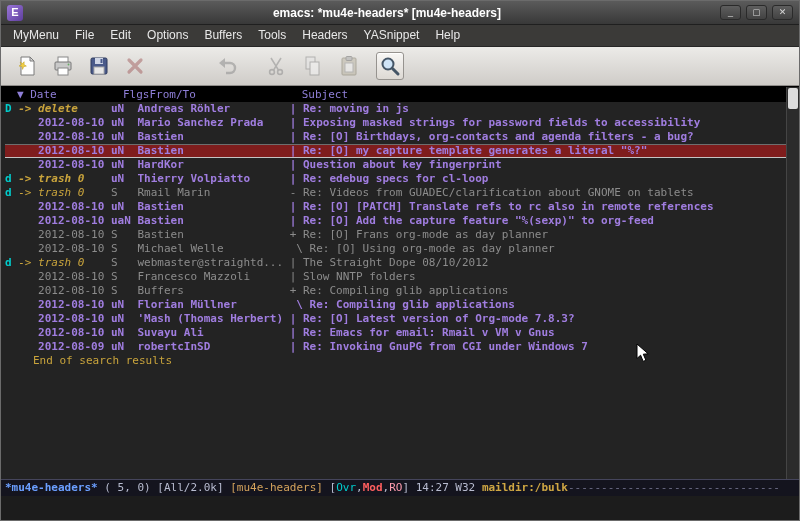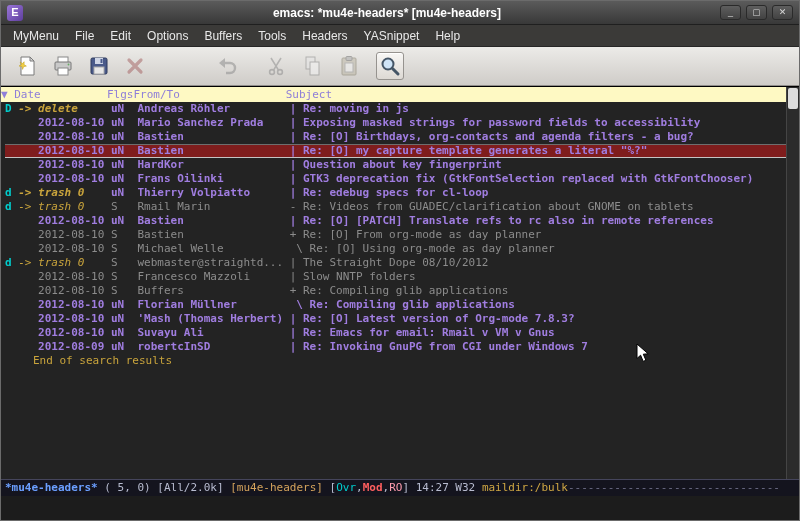--- a/index.html
+++ b/index.html
@@ -28,21 +28,21 @@
   .win-btn {
     width:21px; height:15px; margin-left:5px;
     background:linear-gradient(#5e5e5e,#424242);
     border:1px solid #2a2a2a; border-radius:3px;
     color:#d6d6d6; font-size:9px; line-height:13px; text-align:center;
   }
   
   .menubar {
     height:22px; flex:0 0 22px;
     background:#3b3a38; border-bottom:1px solid #262626;
-    display:flex; align-items:center; padding-left:4px;
+    display:flex; align-items:flex-end; padding-left:4px;
   }
   .menu-item { color:#e8e8e8; font-size:12px; padding:0 8px; line-height:22px; cursor:default; }
   
   .toolbar {
     height:39px; flex:0 0 39px;
     background:linear-gradient(#ecebe8,#cfccc8);
     border-bottom:1px solid #8f8c89;
     display:flex; align-items:center; padding-left:12px;
   }
   .tb-btn {
@@ -63,21 +63,21 @@
   .buffer {
     flex:1 1 auto; position:relative;
     background:#232323; overflow:hidden;
     border-top:1px solid #000;
     font-family:"DejaVu Sans Mono", monospace;
     font-size:11px; line-height:14px;
   }
   .buffer-inner { padding-left:4px; }
   .headerline {
     height:15px; line-height:15px; white-space:pre;
-    color:#8f7fd8; background:#fef9c3; padding-left:0;
+    color:#8f7fd8; background:#000000; padding-left:16px;
   }
   .cell { display:inline-block; white-space:pre; overflow:hidden; vertical-align:top; }
   .hl-date { width:16ch; } .hl-flags { width:4ch; } .hl-from { width:23ch; }
   .row { height:14px; white-space:pre; }
   .c-mark { width:2ch; } .c-date { width:14ch; }
   .c-date.date { padding-left:3ch; }
   .c-flags { width:4ch; } .c-from { width:23ch; }
   .row.unread { color:#a07de0; font-weight:bold; }
   .row.read   { color:#8c8c8c; font-weight:normal; }
   .row .mark     { color:#00cdcd; font-weight:bold; }
@@ -102,21 +102,21 @@
     background:#14141e; border-top:1px solid #45455c;
     font-family:"DejaVu Sans Mono", monospace; font-size:11px;
     white-space:pre; padding-left:4px; color:#b8bcd0; overflow:hidden;
   }
   .ml-buffer  { color:#6b9fff; font-weight:bold; }
   .ml-plain   { color:#b8bcd0; }
   .ml-mode    { color:#d4a35c; }
   .ml-ovr     { color:#00cdcd; }
   .ml-mod     { color:#ff5f5f; font-weight:bold; }
   .ml-ro      { color:#ff9db0; }
-  .ml-maildir { color:#cfa743; font-weight:normal; }
+  .ml-maildir { color:#cfa743; font-weight:bold; }
   .ml-dash    { color:#70708a; }
   
   .minibuffer { height:24px; flex:0 0 24px; background:#1c1c1c; }
   
   .mouse-cursor { position:absolute; left:635px; top:342px; z-index:50; }
 </style>
 </head>
 <body>
 
 <div class="window">
@@ -205,25 +205,25 @@
   </div>
 
   <div class="buffer">
     <div class="headerline"><span class="cell hl-date">▼ Date</span><span class="cell hl-flags">Flgs</span><span class="cell hl-from">From/To</span><span class="cell hl-subject">Subject</span></div>
     <div class="buffer-inner">
         <div class="row unread"><span class="cell c-mark mark">D</span><span class="cell c-date marktext">-&gt; delete</span><span class="cell c-flags">uN</span><span class="cell c-from">Andreas Röhler</span><span class="cell c-subject">| Re: moving in js</span></div>
         <div class="row unread"><span class="cell c-mark mark"></span><span class="cell c-date date">2012-08-10</span><span class="cell c-flags">uN</span><span class="cell c-from">Mario Sanchez Prada</span><span class="cell c-subject">| Exposing masked strings for password fields to accessibility</span></div>
         <div class="row unread"><span class="cell c-mark mark"></span><span class="cell c-date date">2012-08-10</span><span class="cell c-flags">uN</span><span class="cell c-from">Bastien</span><span class="cell c-subject">| Re: [O] Birthdays, org-contacts and agenda filters - a bug?</span></div>
         <div class="row unread current"><span class="cell c-mark mark"></span><span class="cell c-date date">2012-08-10</span><span class="cell c-flags">uN</span><span class="cell c-from">Bastien</span><span class="cell c-subject">| Re: [O] my capture template generates a literal "%?"</span></div>
         <div class="row unread"><span class="cell c-mark mark"></span><span class="cell c-date date">2012-08-10</span><span class="cell c-flags">uN</span><span class="cell c-from">HardKor</span><span class="cell c-subject">| Question about key fingerprint</span></div>
-        <div class="row unread"><span class="cell c-mark mark"></span><span class="cell c-date date">2012-08-10</span><span class="cell c-flags">uN</span><span class="cell c-from">Frans Oilinki</span><span class="cell c-subject">| GTK3 deprecation fix (GtkFontSelection replaced with GtkFontChooser)</span></div>
         <div class="row unread"><span class="cell c-mark mark">d</span><span class="cell c-date marktext">-&gt; trash 0</span><span class="cell c-flags">uN</span><span class="cell c-from">Thierry Volpiatto</span><span class="cell c-subject">| Re: edebug specs for cl-loop</span></div>
         <div class="row read"><span class="cell c-mark mark">d</span><span class="cell c-date marktext">-&gt; trash 0</span><span class="cell c-flags">S</span><span class="cell c-from">Rmail Marin</span><span class="cell c-subject">- Re: Videos from GUADEC/clarification about GNOME on tablets</span></div>
         <div class="row unread"><span class="cell c-mark mark"></span><span class="cell c-date date">2012-08-10</span><span class="cell c-flags">uN</span><span class="cell c-from">Bastien</span><span class="cell c-subject">| Re: [O] [PATCH] Translate refs to rc also in remote references</span></div>
-        <div class="row read"><span class="cell c-mark mark"></span><span class="cell c-date date">2012-08-10</span><span class="cell c-flags">S</span><span class="cell c-from">Bastien</span><span class="cell c-subject">+ Re: [O] From org-mode as day planner</span></div>
+        <div class="row unread"><span class="cell c-mark mark"></span><span class="cell c-date date">2012-08-10</span><span class="cell c-flags">uaN</span><span class="cell c-from">Bastien</span><span class="cell c-subject">| Re: [O] Add the capture feature "%(sexp)" to org-feed</span></div>
+        <div class="row read"><span class="cell c-mark mark"></span><span class="cell c-date date">2012-08-10</span><span class="cell c-flags">S</span><span class="cell c-from">Bastien</span><span class="cell c-subject">+ Re: [O] Frans org-mode as day planner</span></div>
         <div class="row read"><span class="cell c-mark mark"></span><span class="cell c-date date">2012-08-10</span><span class="cell c-flags">S</span><span class="cell c-from">Michael Welle</span><span class="cell c-subject"> \ Re: [O] Using org-mode as day planner</span></div>
         <div class="row read"><span class="cell c-mark mark">d</span><span class="cell c-date marktext">-&gt; trash 0</span><span class="cell c-flags">S</span><span class="cell c-from">webmaster@straightd...</span><span class="cell c-subject">| The Straight Dope 08/10/2012</span></div>
         <div class="row read"><span class="cell c-mark mark"></span><span class="cell c-date date">2012-08-10</span><span class="cell c-flags">S</span><span class="cell c-from">Francesco Mazzoli</span><span class="cell c-subject">| Slow NNTP folders</span></div>
         <div class="row read"><span class="cell c-mark mark"></span><span class="cell c-date date">2012-08-10</span><span class="cell c-flags">S</span><span class="cell c-from">Buffers</span><span class="cell c-subject">+ Re: Compiling glib applications</span></div>
         <div class="row unread"><span class="cell c-mark mark"></span><span class="cell c-date date">2012-08-10</span><span class="cell c-flags">uN</span><span class="cell c-from">Florian Müllner</span><span class="cell c-subject"> \ Re: Compiling glib applications</span></div>
         <div class="row unread"><span class="cell c-mark mark"></span><span class="cell c-date date">2012-08-10</span><span class="cell c-flags">uN</span><span class="cell c-from">'Mash (Thomas Herbert)</span><span class="cell c-subject">| Re: [O] Latest version of Org-mode 7.8.3?</span></div>
         <div class="row unread"><span class="cell c-mark mark"></span><span class="cell c-date date">2012-08-10</span><span class="cell c-flags">uN</span><span class="cell c-from">Suvayu Ali</span><span class="cell c-subject">| Re: Emacs for email: Rmail v VM v Gnus</span></div>
         <div class="row unread"><span class="cell c-mark mark"></span><span class="cell c-date date">2012-08-09</span><span class="cell c-flags">uN</span><span class="cell c-from">robertcInSD</span><span class="cell c-subject">| Re: Invoking GnuPG from CGI under Windows 7</span></div>
       </div>
     <div class="buffer-inner eos">End of search results</div>

